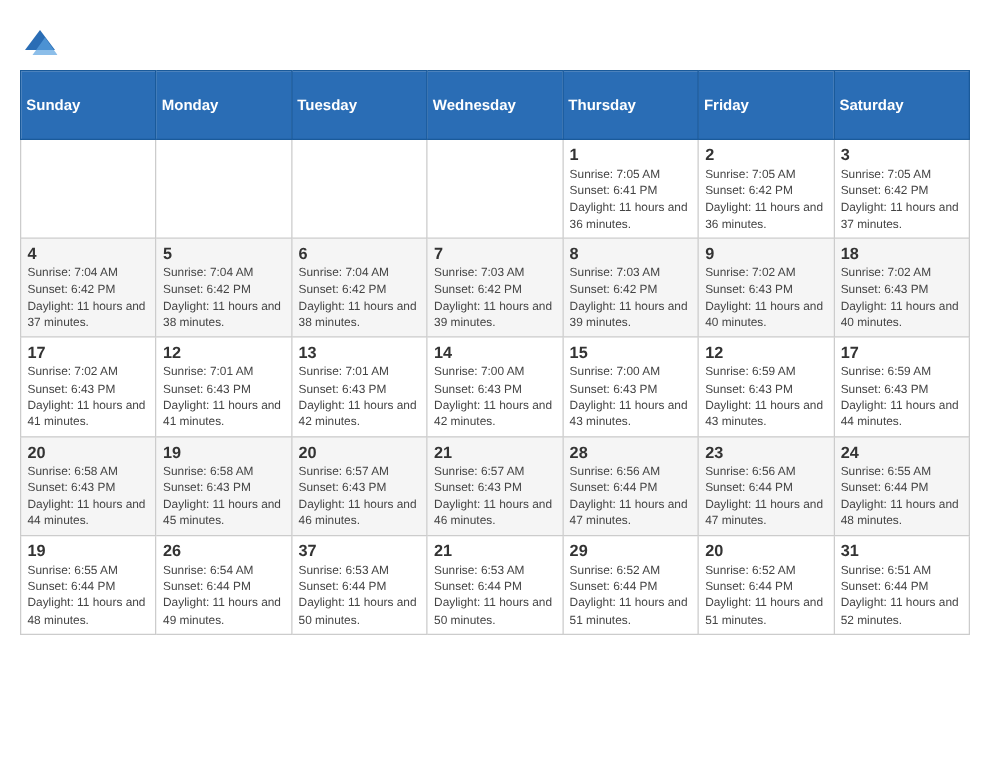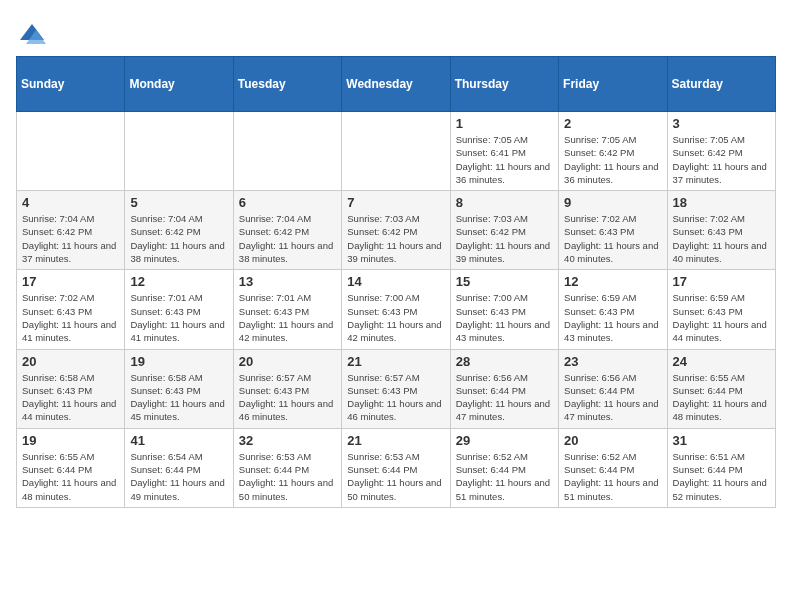--- a/index.html
+++ b/index.html
@@ -230,25 +230,25 @@
           <div class="day-number">24</div>
           <div class="day-info">Sunrise: 6:55 AM<br>Sunset: 6:44 PM<br>Daylight: 11 hours and 48 minutes.</div>
         </td>
       </tr>
       <tr>
         <td>
           <div class="day-number">19</div>
           <div class="day-info">Sunrise: 6:55 AM<br>Sunset: 6:44 PM<br>Daylight: 11 hours and 48 minutes.</div>
         </td>
         <td>
-          <div class="day-number">41</div>
+          <div class="day-number">26</div>
           <div class="day-info">Sunrise: 6:54 AM<br>Sunset: 6:44 PM<br>Daylight: 11 hours and 49 minutes.</div>
         </td>
         <td>
-          <div class="day-number">32</div>
+          <div class="day-number">37</div>
           <div class="day-info">Sunrise: 6:53 AM<br>Sunset: 6:44 PM<br>Daylight: 11 hours and 50 minutes.</div>
         </td>
         <td>
           <div class="day-number">21</div>
           <div class="day-info">Sunrise: 6:53 AM<br>Sunset: 6:44 PM<br>Daylight: 11 hours and 50 minutes.</div>
         </td>
         <td>
           <div class="day-number">29</div>
           <div class="day-info">Sunrise: 6:52 AM<br>Sunset: 6:44 PM<br>Daylight: 11 hours and 51 minutes.</div>
         </td>

